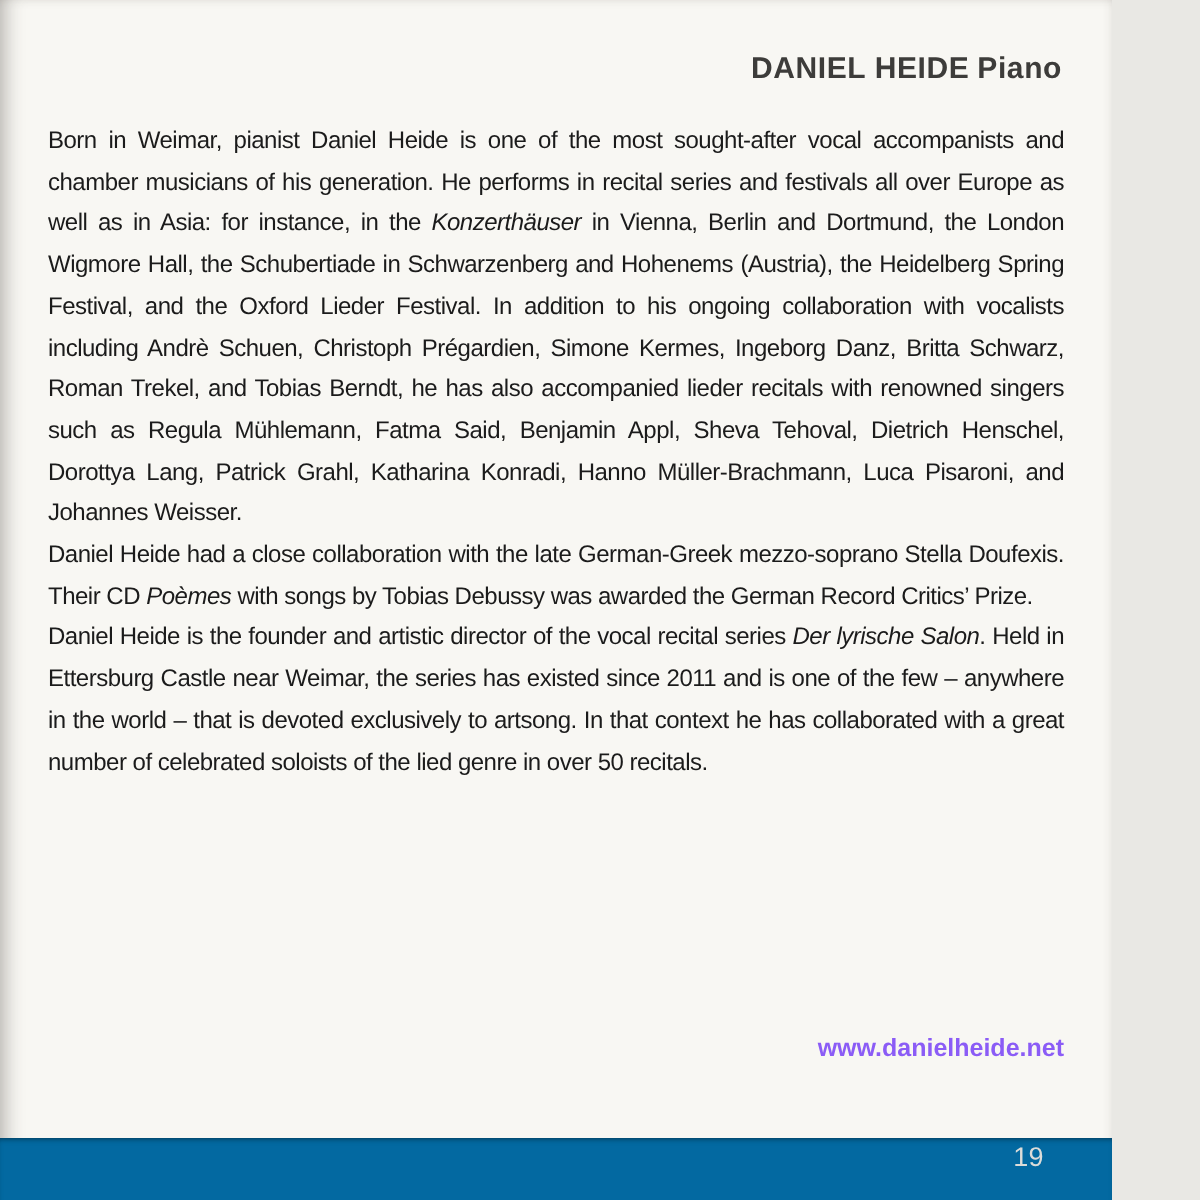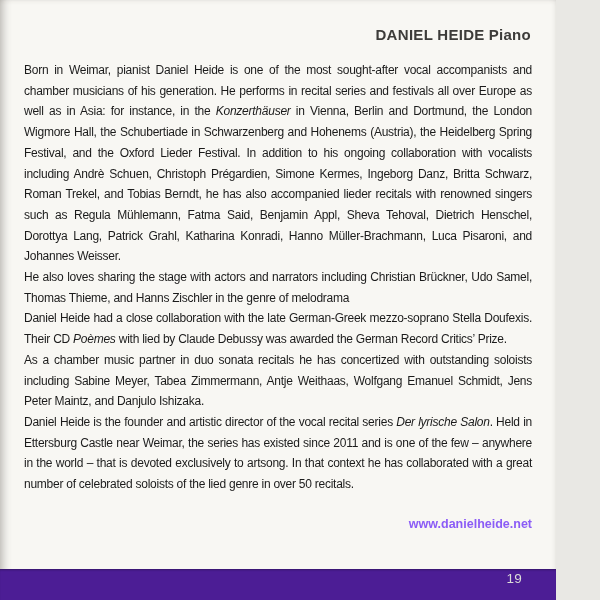--- a/index.html
+++ b/index.html
@@ -79,25 +79,23 @@
 <body>
 
 <div class="page">
 
   <div class="header">
     <span class="artist">DANIEL HEIDE</span><span>Piano</span>
   </div>
 
   <div class="bio">
       <p><span>Born in Weimar, pianist Daniel Heide is one of the most sought-after vocal accompanists and chamber musicians of his generation. He performs in recital series and festivals all over Europe as well as in Asia: for instance, in the </span><i>Konzerthäuser</i><span> in Vienna, Berlin and Dortmund, the London Wigmore Hall, the Schubertiade in Schwarzenberg and Hohenems (Austria), the Heidelberg Spring Festival, and the Oxford Lieder Festival. In addition to his ongoing collaboration with vocalists including Andrè Schuen, Christoph Prégardien, Simone Kermes, Ingeborg Danz, Britta Schwarz, Roman Trekel, and Tobias Berndt, he has also accompanied lieder recitals with renowned singers such as Regula Mühlemann, Fatma Said, Benjamin Appl, Sheva Tehoval, Dietrich Henschel, Dorottya Lang, Patrick Grahl, Katharina Konradi, Hanno Müller-Brachmann, Luca Pisaroni, and Johannes Weisser.</span></p>
-      <p><span>He also loves sharing the stage with actors and narrators including Christian Brückner, Udo Samel, Thomas Thieme, and Hanns Zischler in the genre of melodrama</span></p>
-      <p><span>Daniel Heide had a close collaboration with the late German-Greek mezzo-soprano Stella Doufexis. Their CD </span><i>Poèmes</i><span> with lied by Claude Debussy was awarded the German Record Critics’ Prize.</span></p>
-      <p><span>As a chamber music partner in duo sonata recitals he has concertized with outstanding soloists including Sabine Meyer, Tabea Zimmermann, Antje Weithaas, Wolfgang Emanuel Schmidt, Jens Peter Maintz, and Danjulo Ishizaka.</span></p>
+      <p><span>Daniel Heide had a close collaboration with the late German-Greek mezzo-soprano Stella Doufexis. Their CD </span><i>Poèmes</i><span> with songs by Tobias Debussy was awarded the German Record Critics’ Prize.</span></p>
       <p><span>Daniel Heide is the founder and artistic director of the vocal recital series </span><i>Der lyrische Salon</i><span>. Held in Ettersburg Castle near Weimar, the series has existed since 2011 and is one of the few – anywhere in the world – that is devoted exclusively to artsong. In that context he has collaborated with a great number of celebrated soloists of the lied genre in over 50 recitals.</span></p>
     </div>
 
   <div class="website">www.danielheide.net</div>
 
-  <div class="footer-bar" style="background: #4c1d95; color: rgb(220, 220, 217);">
+  <div class="footer-bar" style="background: #0369a1; color: rgb(220, 220, 217);">
     <span class="page-num">19</span>
   </div>
 
 </div>
 
 </body></html>

